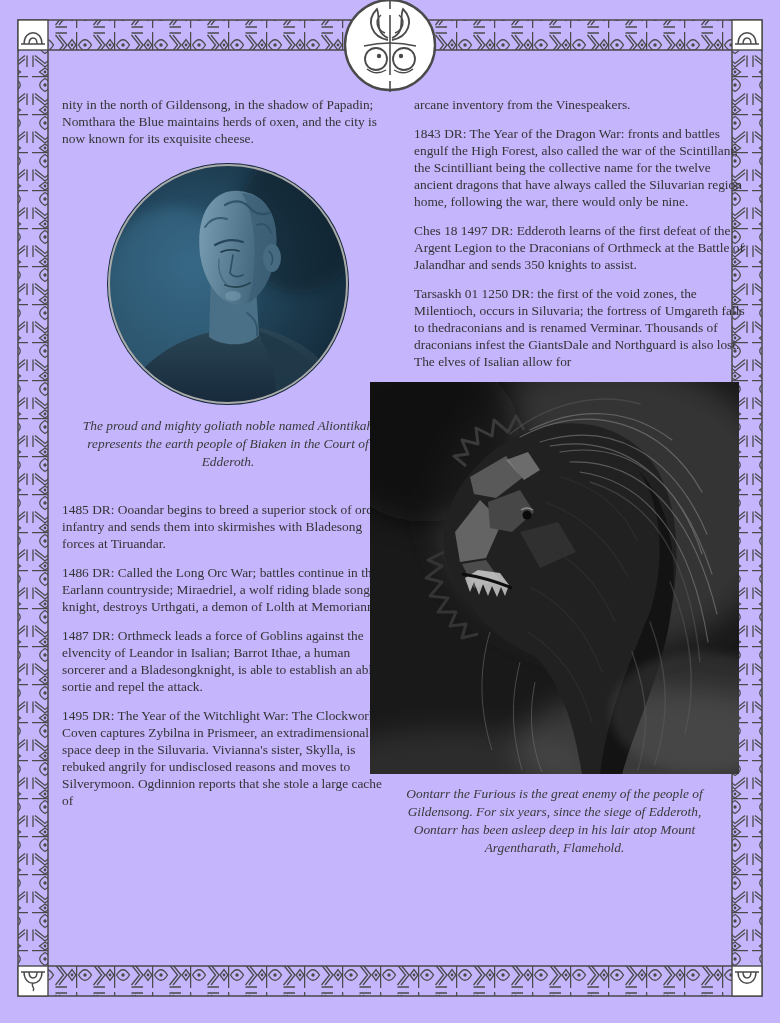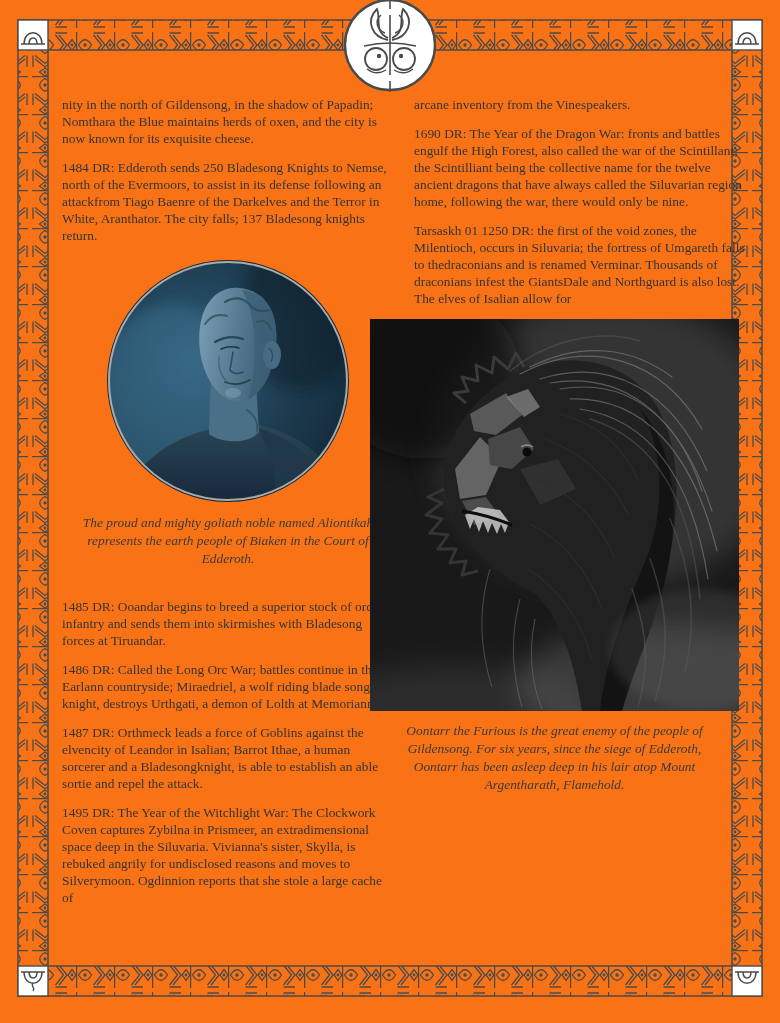--- a/index.html
+++ b/index.html
@@ -1,17 +1,17 @@
 <!DOCTYPE html>
 <html><head>
 <meta charset="utf-8">
 <style>
   html,body { margin:0; padding:0; background:#ffffff; }
   .page {
-    position:relative; width:780px; height:1023px; background:#f97316;
+    position:relative; width:780px; height:1023px; background:#c4b5fd;
     font-family:"Liberation Serif", serif; color:#343434; overflow:hidden;
   }
   .frame-svg { position:absolute; left:0; top:0; }
   .col { position:absolute; top:96px; }
   .col-left  { left:62px;  width:332px; }
   .col-right { left:414px; width:331px; }
   p.body {
     margin:0 0 12px 0; font-size:13.4px; line-height:17px;
     text-align:left; color:#343434;
   }
@@ -96,21 +96,20 @@
       <circle cx="14" cy="14" r="11"></circle>
       <circle cx="-11" cy="11" r="2.2" fill="#4a4a4a" stroke="none"></circle>
       <circle cx="11" cy="11" r="2.2" fill="#4a4a4a" stroke="none"></circle>
       <path d="M-23,24 Q-14,31 -4,25 M23,24 Q14,31 4,25" stroke-width="1.4"></path>
       <path d="M-26,1 Q0,-5 26,1" stroke-width="1.4"></path>
     </g>
   </svg>
 
   <div class="col col-left">
     <p class="body">nity in the north of Gildensong, in the shadow of Papadin; Nomthara the Blue maintains herds of oxen, and the city is now known for its exquisite cheese.</p>
-    <p class="body">1484 DR: Edderoth sends 250 Bladesong Knights to Nemse, north of the Evermoors, to assist in its defense following an attackfrom Tiago Baenre of the Darkelves and the Terror in White, Aranthator. The city falls; 137 Bladesong knights return.</p>
 
     <figure class="portrait-figure">
       <div class="portrait-circle">
         <svg width="242" height="242" viewBox="0 0 242 242" aria-hidden="true">
           <defs>
             <clipPath id="pclip">
                 <circle cx="121" cy="121" r="120"></circle>
               </clipPath>
             <radialGradient id="pbg" cx="0.35" cy="0.42" r="0.85">
               <stop offset="0" stop-color="#2f5d7a"></stop>
@@ -162,21 +161,22 @@
     </figure>
 
     <p class="body gap-top">1485 DR: Ooandar begins to breed a superior stock of orc infantry and sends them into skirmishes with Bladesong forces at Tiruandar.</p>
     <p class="body">1486 DR: Called the Long Orc War; battles continue in the Earlann countryside; Miraedriel, a wolf riding blade song knight, destroys Urthgati, a demon of Lolth at Memorianne.</p>
     <p class="body">1487 DR: Orthmeck leads a force of Goblins against the elvencity of Leandor in Isalian; Barrot Ithae, a human sorcerer and a Bladesongknight, is able to establish an able sortie and repel the attack.</p>
     <p class="body">1495 DR: The Year of the Witchlight War: The Clockwork Coven captures Zybilna in Prismeer, an extradimensional space deep in the Siluvaria. Vivianna's sister, Skylla, is rebuked angrily for undisclosed reasons and moves to Silverymoon. Ogdinnion reports that she stole a large cache of</p>
   </div>
 
   <div class="col col-right">
     <p class="body">arcane inventory from the Vinespeakers.</p>
-    <p class="body">1690 DR: The Year of the Dragon War: fronts and battles engulf the High Forest, also called the war of the Scintillant; the Scintilliant being the collective name for the twelve ancient dragons that have always called the Siluvarian region home, following the war, there would only be nine.</p>
+    <p class="body">1843 DR: The Year of the Dragon War: fronts and battles engulf the High Forest, also called the war of the Scintillant; the Scintilliant being the collective name for the twelve ancient dragons that have always called the Siluvarian region home, following the war, there would only be nine.</p>
+    <p class="body">Ches 18 1497 DR: Edderoth learns of the first defeat of the Argent Legion to the Draconians of Orthmeck at the Battle of Jalandhar and sends 350 knights to assist.</p>
     <p class="body">Tarsaskh 01 1250 DR: the first of the void zones, the Milentioch, occurs in Siluvaria; the fortress of Umgareth falls to thedraconians and is renamed Verminar. Thousands of draconians infest the GiantsDale and Northguard is also lost. The elves of Isalian allow for</p>
 
     <figure class="creature-figure">
       <div class="creature-rect">
         <svg width="369" height="392" viewBox="0 0 369 392" aria-hidden="true">
           <defs>
             <filter id="csoft" x="-60%" y="-60%" width="220%" height="220%">
               <feGaussianBlur stdDeviation="14"></feGaussianBlur>
             </filter>
             <filter id="csoft2" x="-60%" y="-60%" width="220%" height="220%">

